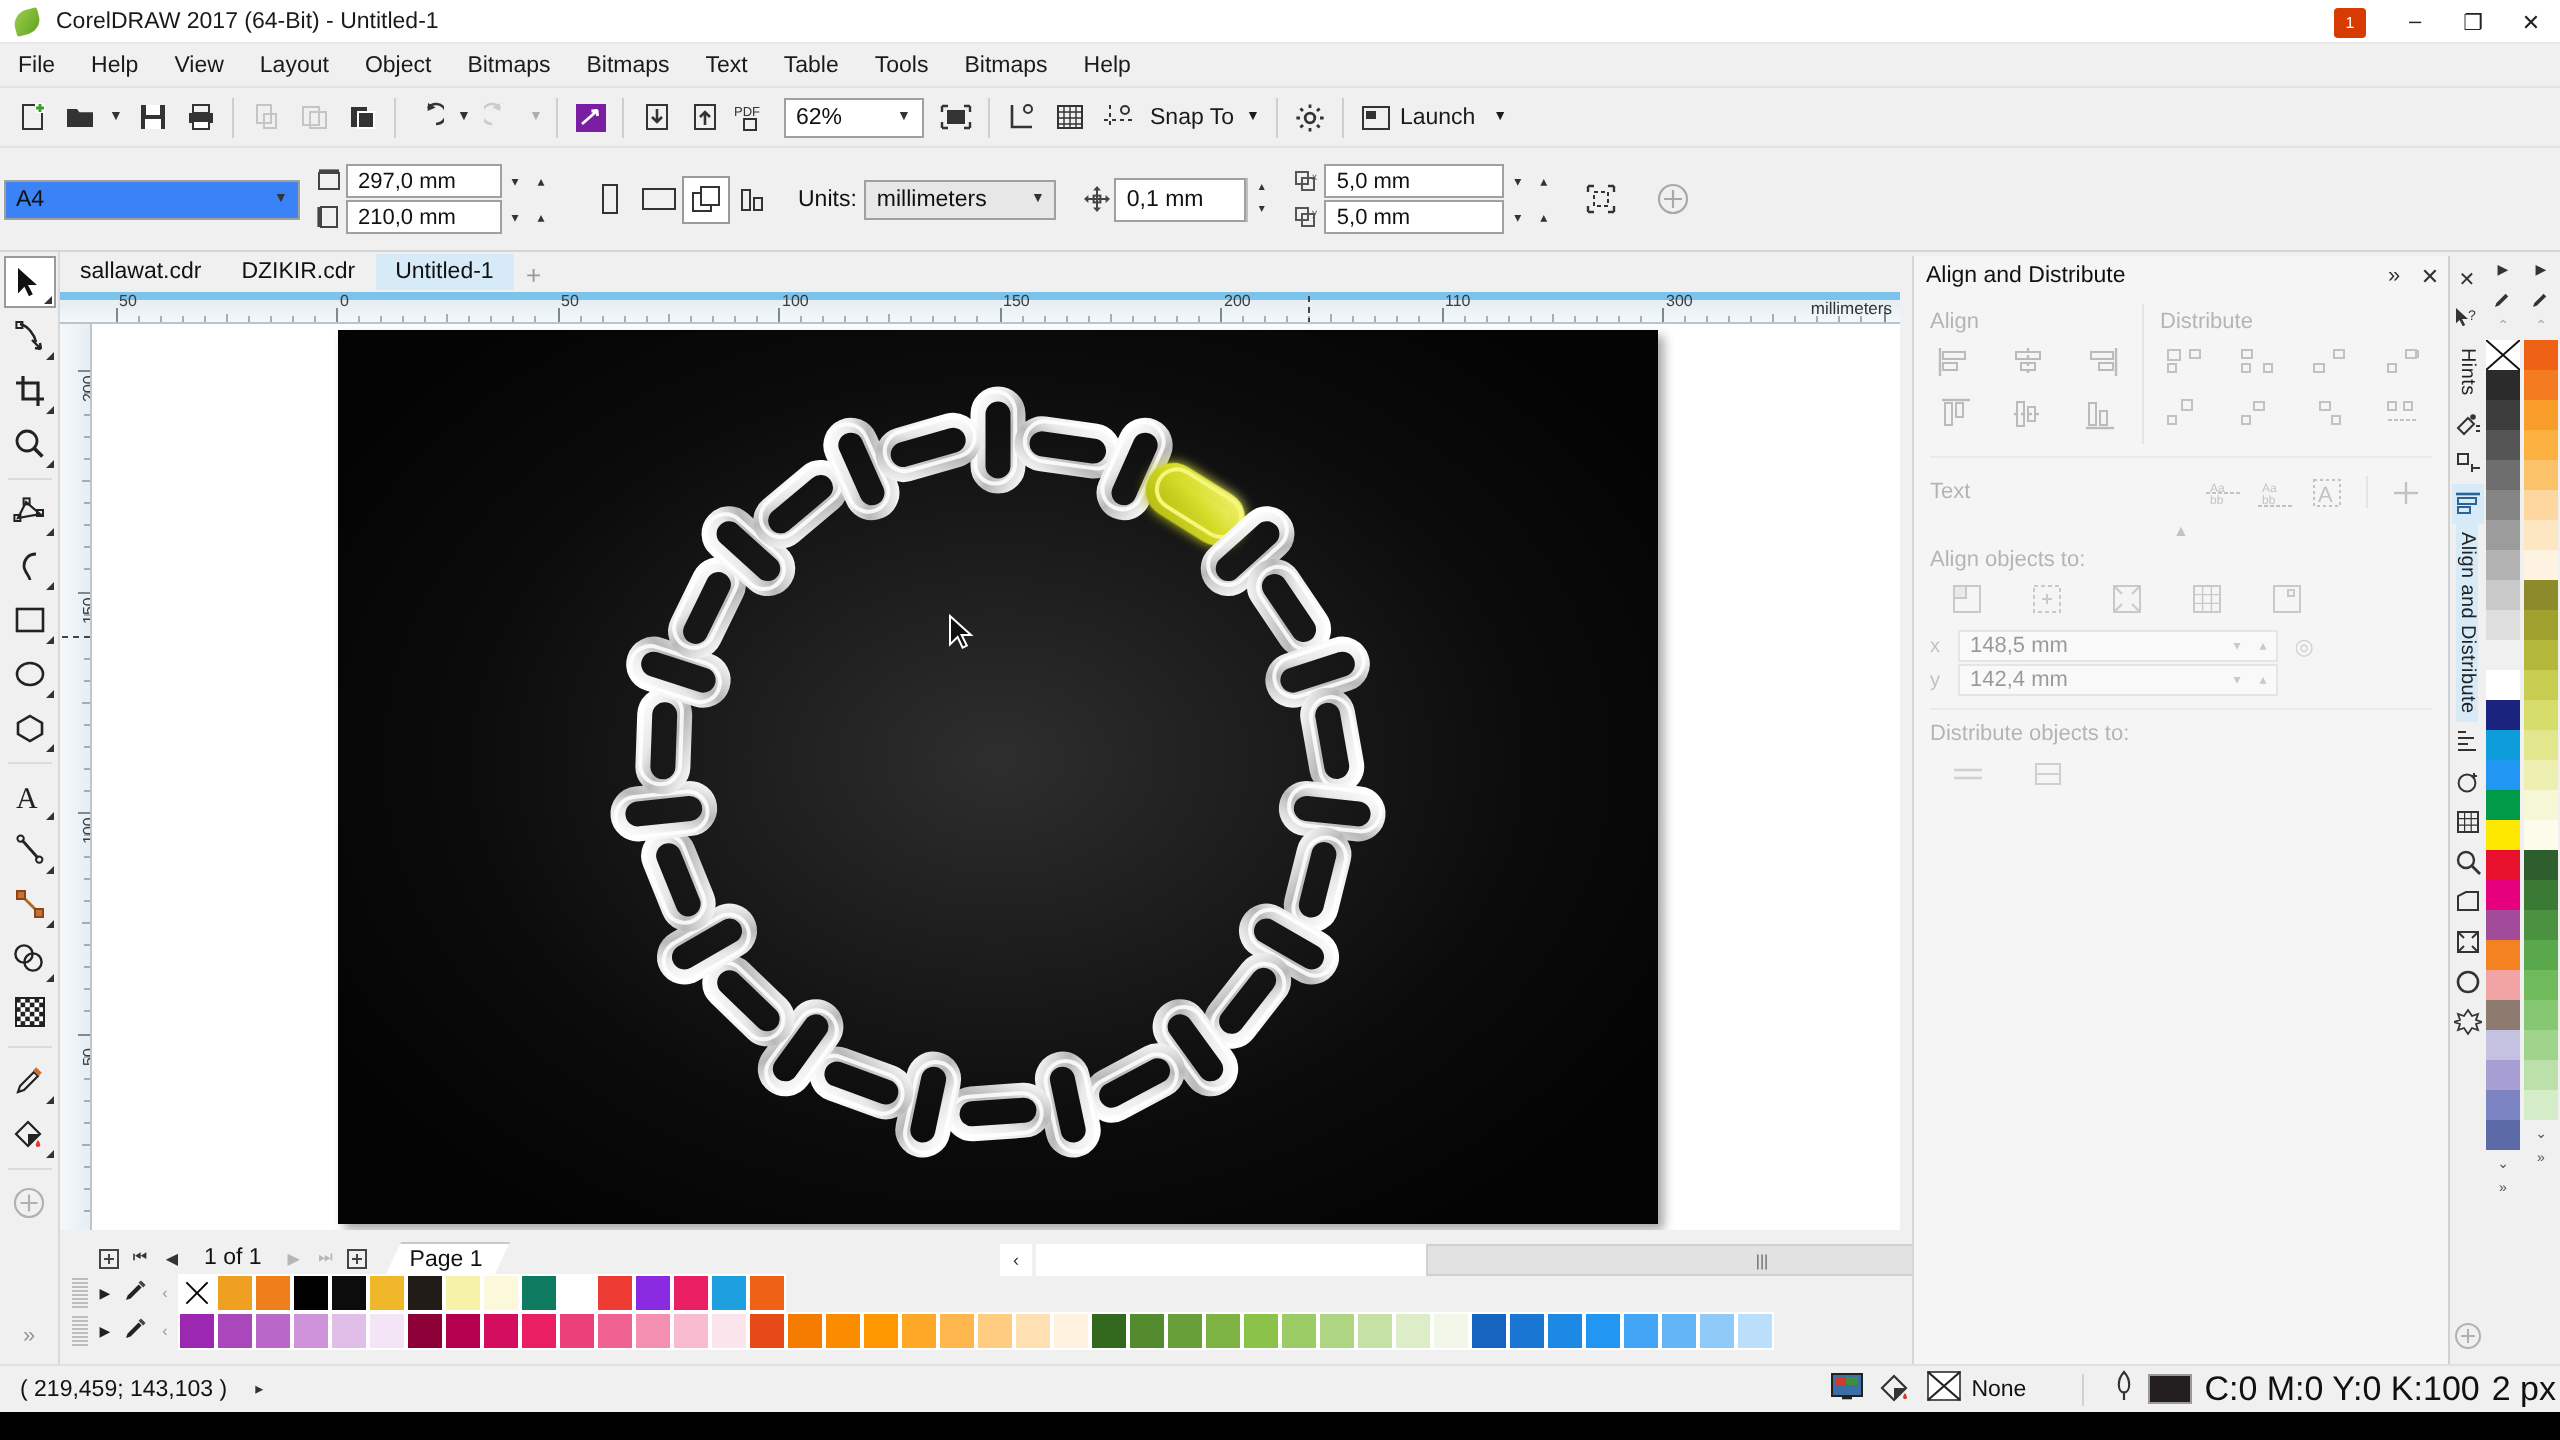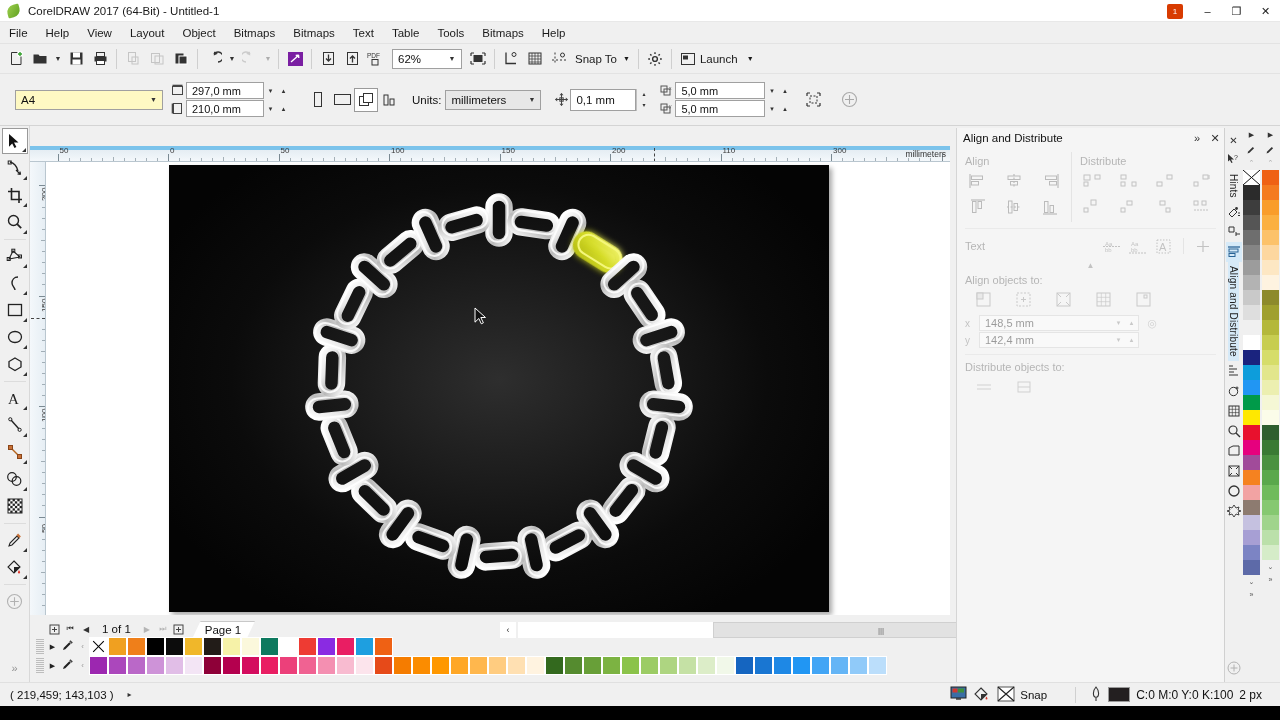--- a/index.html
+++ b/index.html
@@ -100,22 +100,22 @@
     font-size: 11.5px; color: #1a1a1a; gap: 4px;
   }
 
   
   .toolbar2 {
     position: absolute; top: 74px; left: 0; width: 1280px; height: 52px;
     background: #f0f0f0; display: flex; align-items: center;
     border-bottom: 1px solid #d4d4d4;
   }
   .paper-combo {
-    width: 148px; height: 20px; background: #fef9c3; border: 1px solid #a0a0a0;
-    display: flex; align-items: center; margin-left: 15px;
+    width: 148px; height: 20px; background: #3b82f6; border: 1px solid #a0a0a0;
+    display: flex; align-items: center; margin-left: 2px;
   }
   .paper-combo .val { flex: 1; padding-left: 5px; font-size: 11.5px; color: #111; }
   .paper-combo .arw { width: 17px; text-align: center; font-size: 7px; color: #333; }
   .dim-group { display: flex; flex-direction: column; gap: 1px; margin-left: 6px; }
   .dim-row { display: flex; align-items: center; height: 17px; }
   .dim-ico {
     width: 17px; height: 16px; display: flex; align-items: center; justify-content: center;
     color: #333;
   }
   .dim-box {
@@ -339,21 +339,21 @@
     background: #f0f0f0; display: flex; align-items: center;
     border-top: 1px solid #e0e0e0;
   }
   .sb-coord { font-size: 11.5px; color: #111; margin-left: 10px; }
   .sb-caret { font-size: 8px; color: #333; margin-left: 14px; }
   .sb-right { position: absolute; right: 0; display: flex; align-items: center; height: 24px; }
   .sb-ico { width: 24px; text-align: center; color: #333; }
   .sb-none { font-size: 11.5px; color: #111; margin-left: 2px; margin-right: 20px; }
   .sb-sep { width:1px; height: 16px; background: #d0d0d0; margin: 0 8px; }
   .sb-swatch { width: 22px; height: 15px; background: #231f20; border: 1px solid #9a9a9a; }
-  .sb-outline { font-size: 12px; color: #111; margin-left: 6px; margin-right: 12px; }
+  .sb-outline { font-size: 17px; color: #111; margin-left: 6px; margin-right: 12px; }
   .blackbar { position: absolute; left: 0; bottom: 0; width: 1280px; height: 14px; background: #000; }
 </style>
 </head>
 <body>
 
 <div id="app">
 
   <div class="titlebar">
     <span class="logo"></span>
     <span class="title">CorelDRAW 2017 (64-Bit) - Untitled-1</span>
@@ -647,20 +647,26 @@
     </span>
     <span style="width:12px"></span>
     <span class="tb-btn" style="opacity:.45">
       <svg width="17" height="17" viewBox="0 0 17 17">
           <circle cx="8.5" cy="8.5" r="7" fill="none" stroke="#555" stroke-width="1.1"></circle>
           <path d="M8.5 4v9M4 8.5h9" stroke="#555" stroke-width="1.1"></path>
         </svg>
     </span>
   </div>
 
+  <div class="tabbar">
+    <span class="doctab">sallawat.cdr</span>
+    <span class="doctab">DZIKIR.cdr</span>
+    <span class="doctab active">Untitled-1</span>
+    <span class="doctab-plus">+</span>
+  </div>
 
   <div class="toolbox">
     <div class="tool active">
       <svg width="15" height="16" viewBox="0 0 15 16">
           <path d="M2 1l9.5 8.5H7l2.4 4.6-1.9 1-2.3-4.7L2 13.8z" fill="#111"></path>
         </svg>
       <i class="flyout"></i>
     </div>
     <div class="tool">
       <svg width="16" height="17" viewBox="0 0 16 17">
@@ -1646,28 +1652,28 @@
             <path d="M7 8l6 0-6 6z" fill="#333"></path>
             <path d="M12.5 10.5c1.3 1.8 1.3 3 0 3s-1.3-1.2 0-3z" fill="#d03a2f"></path>
           </svg>
       </span>
       <span class="sb-ico">
         <svg width="18" height="16" viewBox="0 0 18 16">
             <rect x="1" y="1" width="16" height="14" fill="#fff" stroke="#555"></rect>
             <path d="M1 1l16 14M17 1L1 15" stroke="#222" stroke-width="1.1"></path>
           </svg>
       </span>
-      <span class="sb-none">Snap</span>
+      <span class="sb-none">None</span>
       <span class="sb-sep"></span>
       <span class="sb-ico">
         <svg width="14" height="16" viewBox="0 0 14 16">
             <path d="M7 1c1.8 2 2.6 4 2.6 6.2 0 2.6-1.2 4-2.6 4s-2.6-1.4-2.6-4C4.4 5 5.2 3 7 1z" fill="none" stroke="#333" stroke-width="1.1"></path>
             <path d="M7 11.5v3.5" stroke="#333" stroke-width="1.1"></path>
           </svg>
       </span>
       <span class="sb-swatch"></span>
       <span class="sb-outline">C:0 M:0 Y:0 K:100</span>
-      <span class="sb-outline" style="margin-left:-6px;margin-right:18px">2 px</span>
+      <span class="sb-outline" style="margin-left:-6px;margin-right:2px">2 px</span>
     </div>
   </div>
   <div class="blackbar"></div>
 
 </div>
 
 </body></html>

